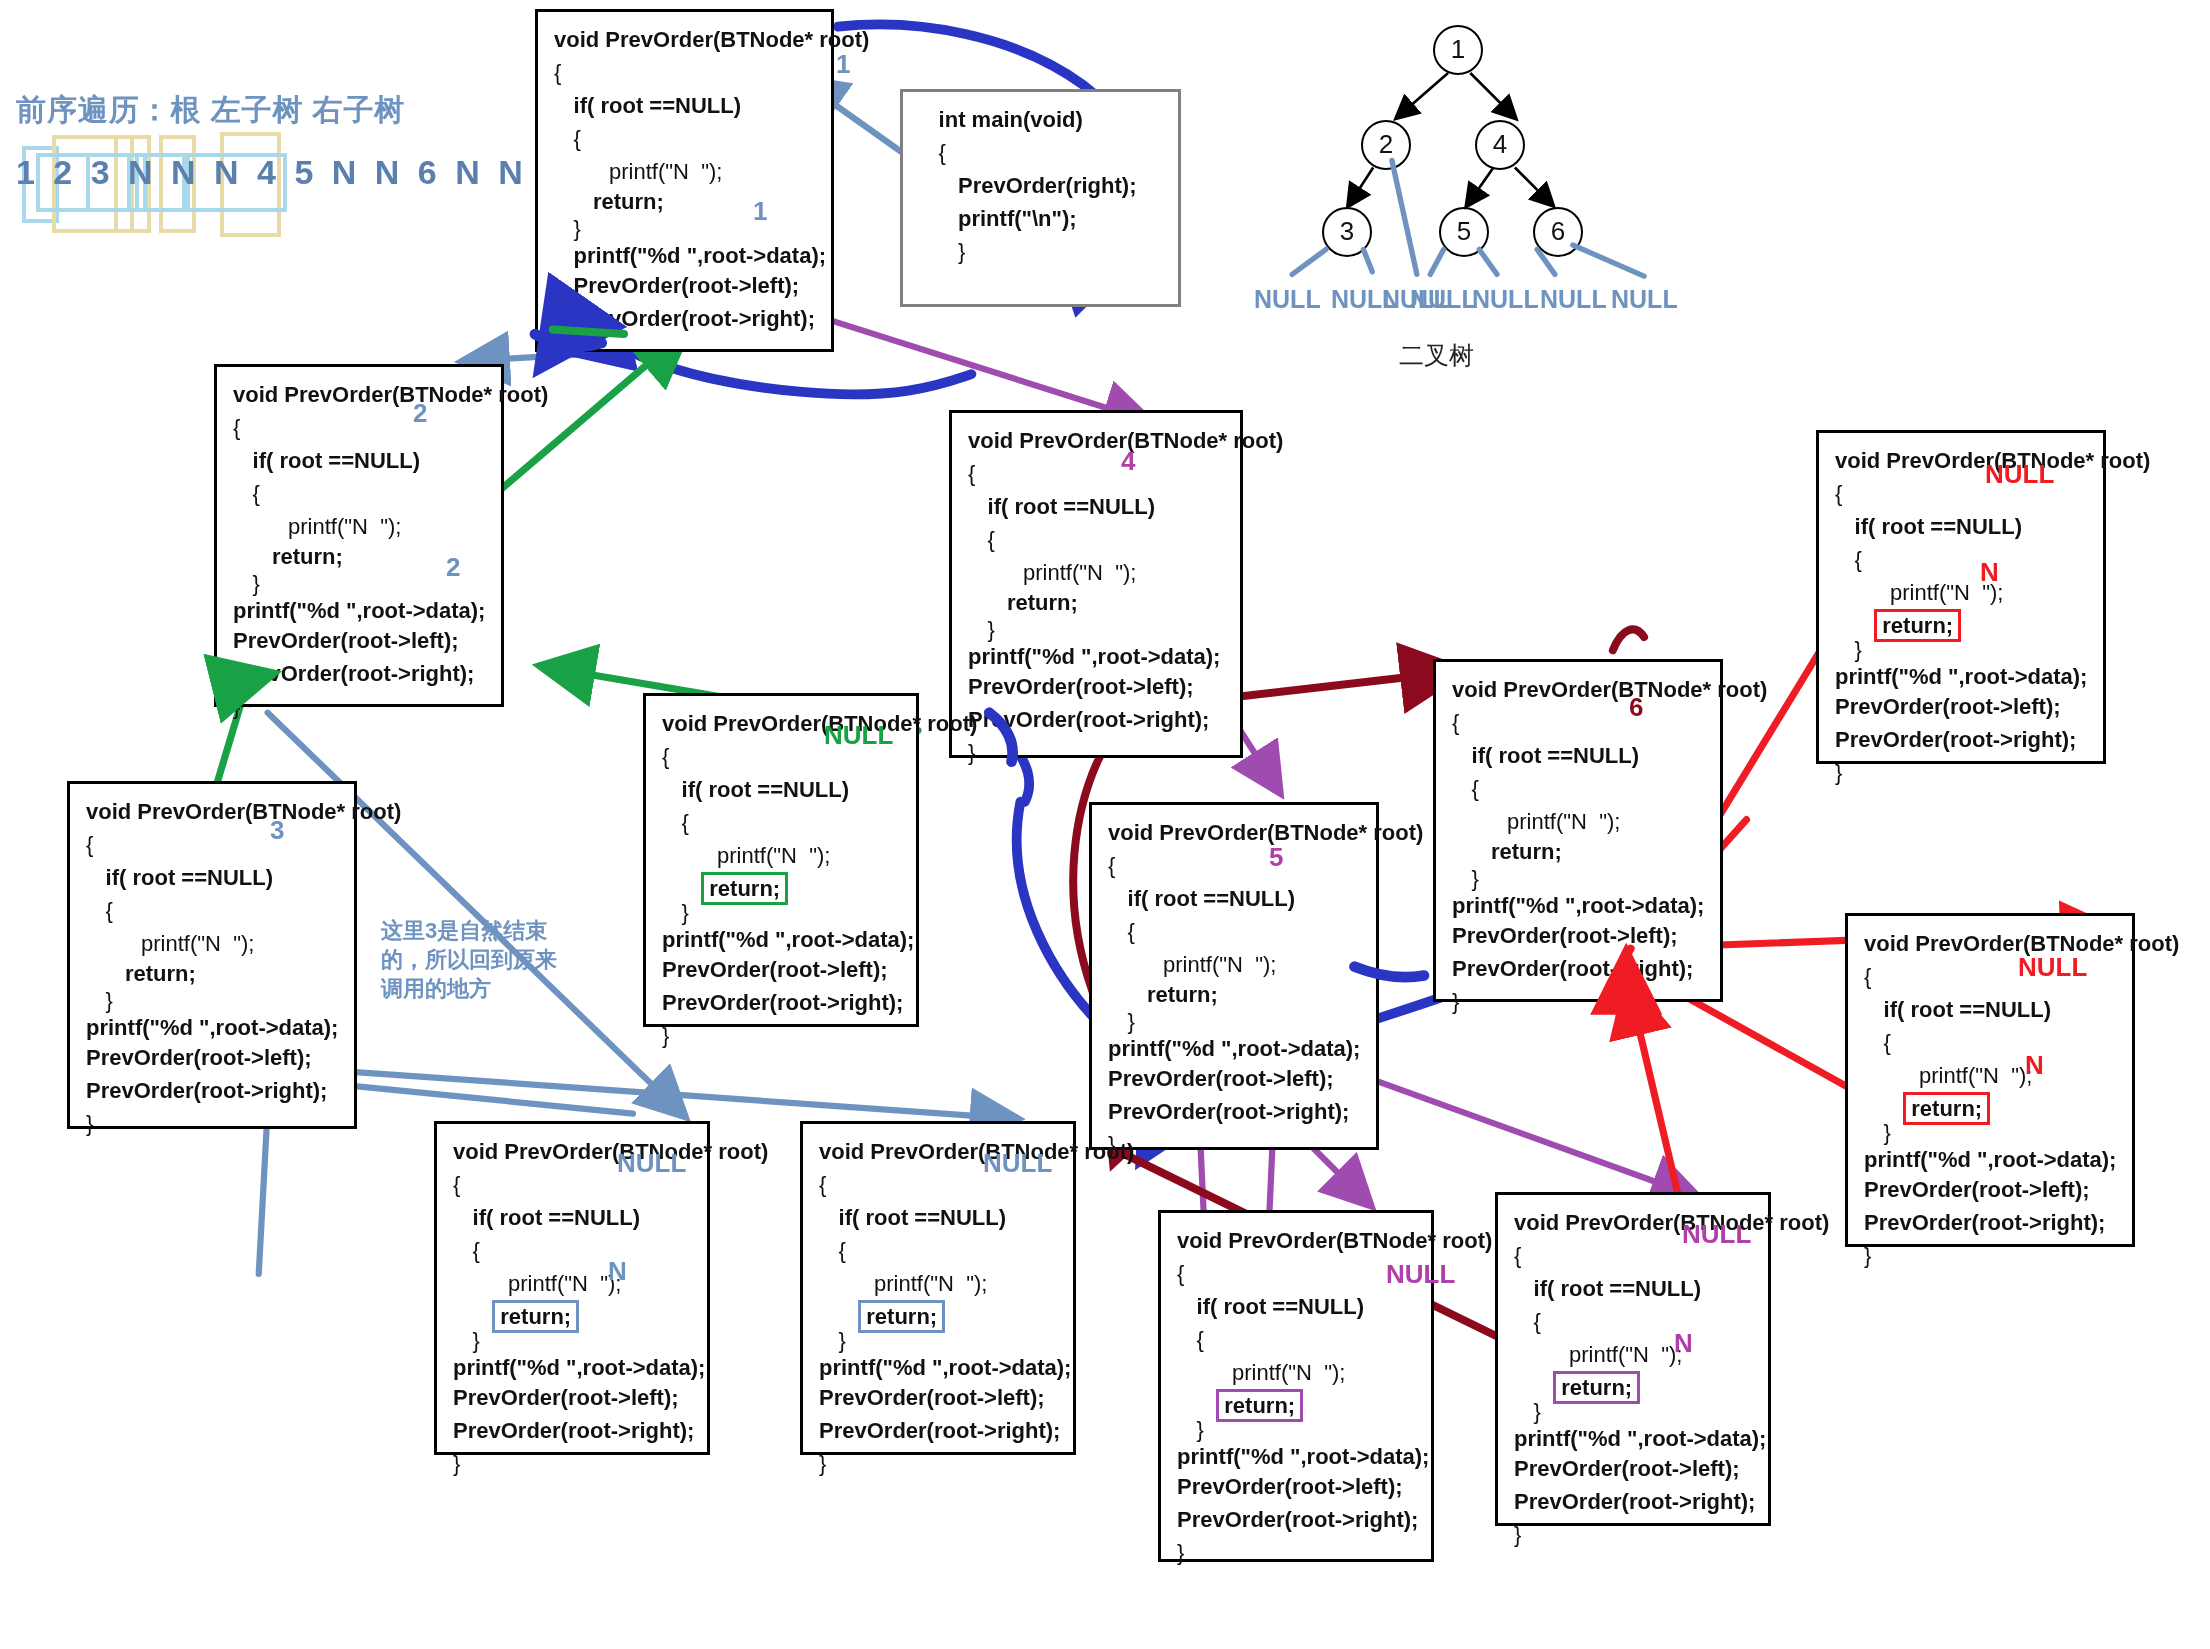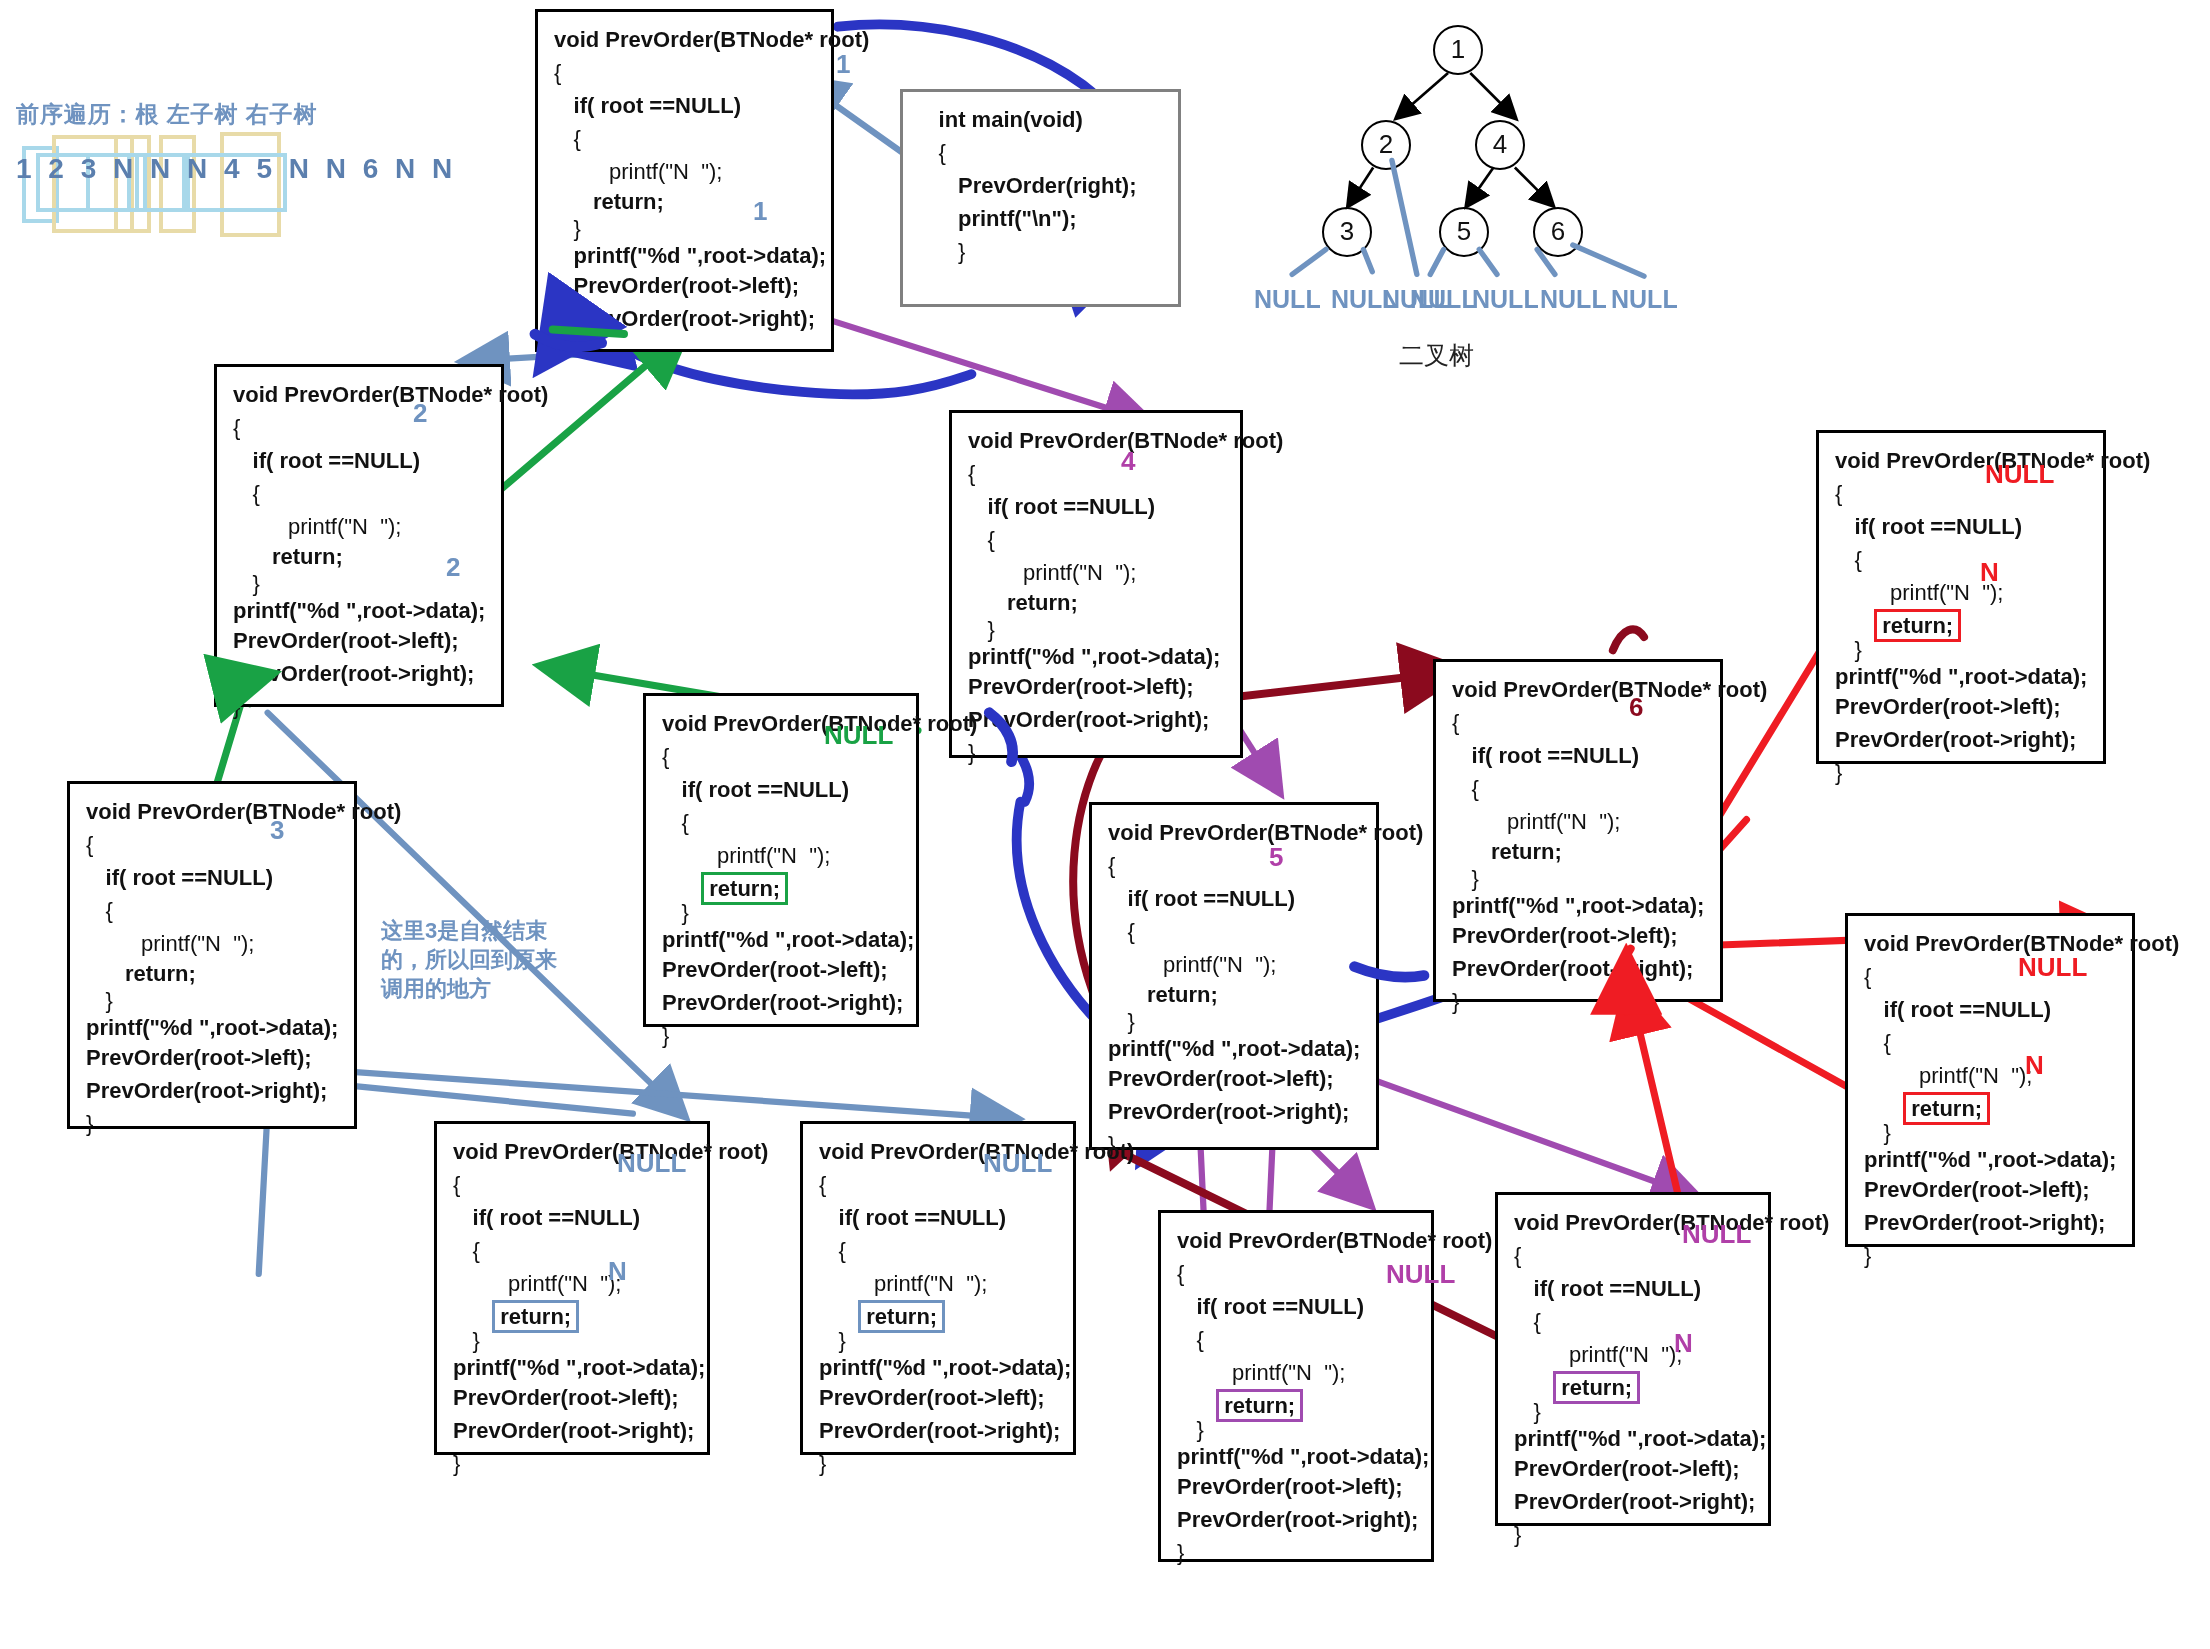--- a/index.html
+++ b/index.html
@@ -22,23 +22,23 @@
   .tag{position:absolute;font-size:26px;font-weight:700;z-index:7;}
 
   
   .retbox{display:inline-block;padding:0 5.3px;box-sizing:border-box;}
   .retbox.green{border:3.6px solid #19a245;}
   .retbox.blue{border:3.6px solid #6f93c0;}
   .retbox.red{border:3.6px solid #ef1c23;}
   .retbox.purple{border:3.6px solid #a04bb0;}
 
   
-  #headline{position:absolute;left:16px;top:99px;font-size:23px;font-weight:700;color:#6f93c0;
+  #headline{position:absolute;left:16px;top:90px;font-size:30px;font-weight:700;color:#6f93c0;
             letter-spacing:0.9px;white-space:nowrap;}
-  #seq{position:absolute;left:16px;top:153px;font-size:28px;font-weight:600;color:#5b7fae;
+  #seq{position:absolute;left:16px;top:153px;font-size:34px;font-weight:600;color:#5b7fae;
        letter-spacing:4.5px;white-space:nowrap;z-index:4;}
   .seqbox{position:absolute;box-sizing:border-box;z-index:3;}
   .seqbox.blue{border:4.5px solid #a8d8ea;}
   .seqbox.tan{border:4.5px solid #e8dba8;}
 
   
   .node{position:absolute;width:50px;height:50px;border:2.7px solid #000;border-radius:50%;
         box-sizing:border-box;text-align:center;line-height:45px;font-size:26px;color:#111;
         background:#fff;z-index:6;}
   .treenull{position:absolute;font-size:25px;font-weight:600;color:#6f93c0;white-space:nowrap;z-index:6;}

